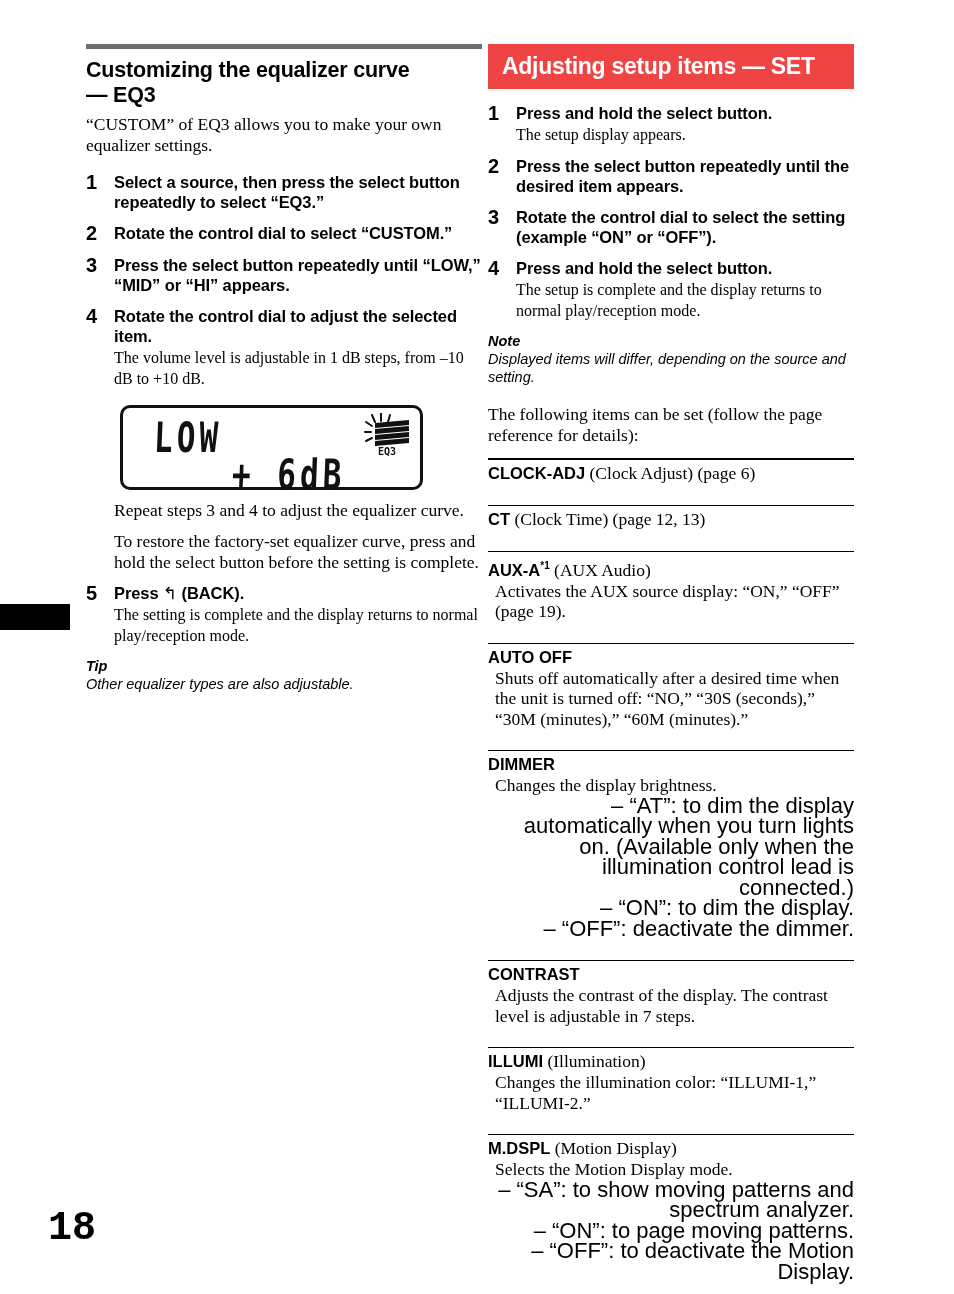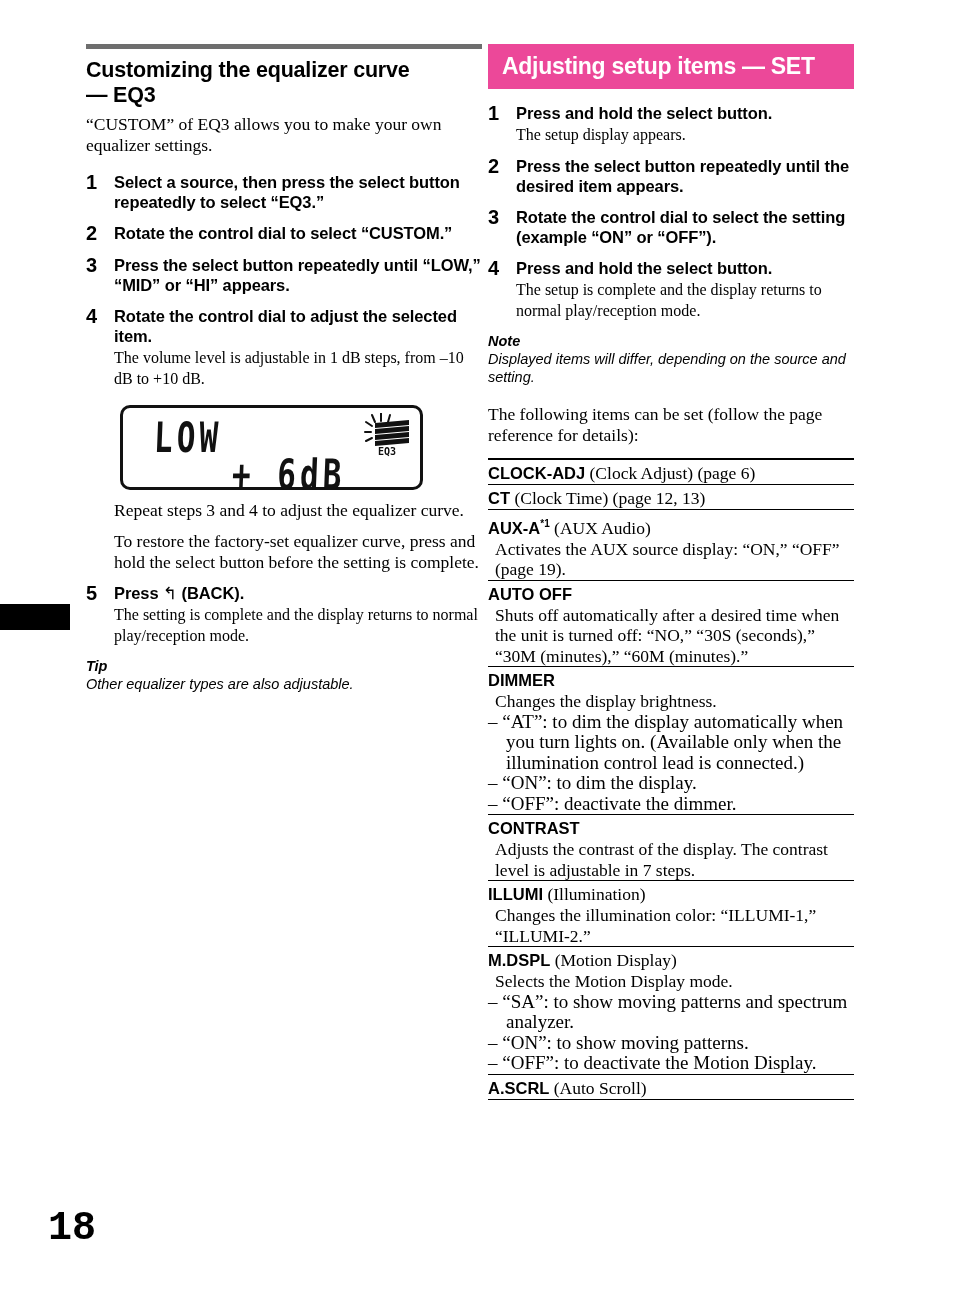--- a/index.html
+++ b/index.html
@@ -142,21 +142,21 @@
   }
   .note-text {
     font-family: "Liberation Sans", sans-serif;
     font-style: italic;
     font-size: 14.5px;
     line-height: 18px;
   }
 
   
   .banner {
-    background: #ec4899;
+    background: #ef4444;
     color: #ffffff;
     font-family: "Liberation Sans", sans-serif;
     font-weight: bold;
     font-size: 23px;
     line-height: 26px;
     padding: 9px 14px 10px 14px;
     box-sizing: border-box;
     width: 366px;
     margin-bottom: 14px;
     letter-spacing: -0.3px;
@@ -169,21 +169,21 @@
     margin: 18px 0 12px 0;
   }
 
   
   .settings-table {
     border-top: 2px solid #000;
     width: 366px;
   }
   .setting-row {
     border-bottom: 1.5px solid #000;
-    padding: 3px 0 0 0;
+    padding: 3px 0 21px 0;
   }
   .setting-name {
     font-family: "Liberation Sans", sans-serif;
     font-weight: bold;
     font-size: 16.5px;
     line-height: 21px;
   }
   .setting-name .paren {
     font-family: "Liberation Serif", serif;
     font-weight: normal;
@@ -194,23 +194,24 @@
     font-size: 10px;
     vertical-align: super;
   }
   .setting-desc {
     font-family: "Liberation Serif", serif;
     font-size: 17.5px;
     line-height: 20.5px;
     padding-left: 7px;
   }
   .setting-bullets {
-    font-family: Liberation Serif, serif;
-    font-size: 19px;
+    font-family: Liberation Sans, sans-serif;
+    font-size: 22px;
     line-height: 20.5px;
+    text-align: right;
   }
   .bullet-line {
     padding-left: 18px;
     text-indent: -18px;
   }
 
   
   .thumb-tab {
     position: absolute;
     left: 0; top: 604px;
@@ -398,21 +399,21 @@
       <div class="setting-row">
         <div class="setting-name"><span>ILLUMI</span><span class="paren"> (Illumination)</span></div>
         <div class="setting-desc">Changes the illumination color: “ILLUMI-1,” “ILLUMI-2.”</div>
       </div>
 
       <div class="setting-row">
         <div class="setting-name"><span>M.DSPL</span><span class="paren"> (Motion Display)</span></div>
         <div class="setting-desc">Selects the Motion Display mode.</div>
         <div class="setting-bullets">
           <div class="bullet-line">– “SA”: to show moving patterns and spectrum analyzer.</div>
-          <div class="bullet-line">– “ON”: to show moving patterns.</div>
+          <div class="bullet-line">– “ON”: to page moving patterns.</div>
           <div class="bullet-line">– “OFF”: to deactivate the Motion Display.</div>
         </div>
       </div>
 
       <div class="setting-row">
         <div class="setting-name"><span>A.SCRL</span><span class="paren"> (Auto Scroll)</span></div>
       </div>
 
     </div>
   </div>

